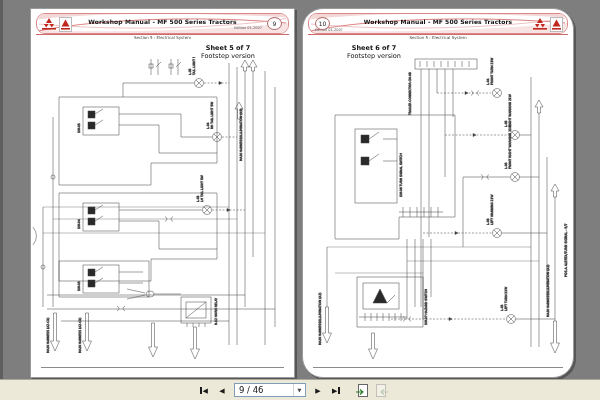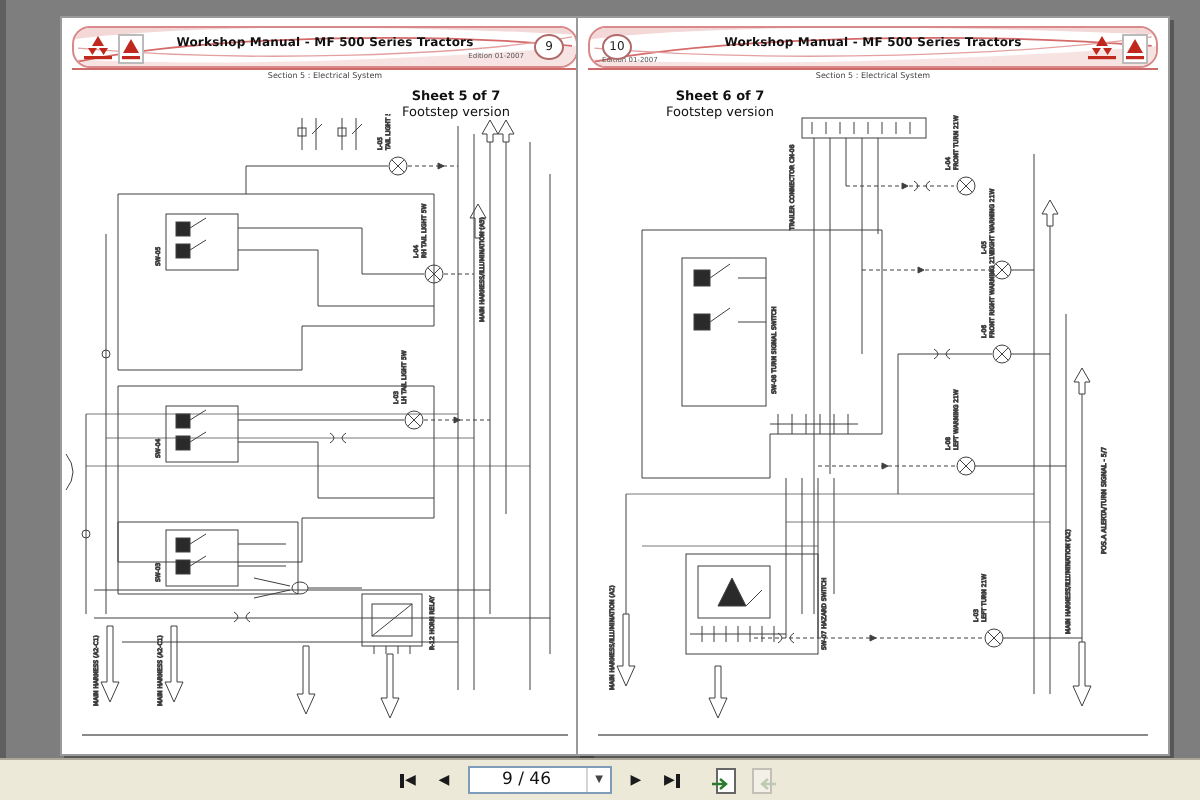--- a/index.html
+++ b/index.html
@@ -9,21 +9,21 @@
     font-family:"DejaVu Sans","Liberation Sans",sans-serif;
     -webkit-font-smoothing:antialiased;
   }
   .edge-strip{position:absolute;left:0;top:0;width:3px;height:380px;background:#5f5f5f;}
   .page{
     position:absolute;top:8px;height:370px;background:#fff;
     border:1px solid #9a9a9a;box-shadow:2px 2px 0 rgba(40,40,40,.45);
     box-sizing:border-box;
   }
   #page-left{left:30px;width:265px;}
-  #page-right{left:288px;width:297px;}
+  #page-right{left:302px;width:272px;border-radius:21px;}
 
   
   .banner{
     position:absolute;top:4px;left:5px;right:5px;height:19px;
     border:1px solid #d98989;border-radius:9px;background:#fff;overflow:hidden;
   }
   .banner svg{position:absolute;inset:0;width:100%;height:100%;}
   .banner-title{
     position:absolute;left:0;right:0;top:4px;text-align:center;
     font-size:6px;font-weight:bold;color:#111;letter-spacing:.1px;z-index:2;
@@ -66,21 +66,21 @@
     display:flex;align-items:center;justify-content:center;color:#1a1a1a;cursor:pointer;
   }
   .tb-btn .tri{font-size:7px;line-height:1;}
   .tb-btn .bar{width:1.5px;height:7px;background:#1a1a1a;display:inline-block;}
   .tb-btn .bar.left{margin-right:1px;}
   .tb-btn .bar.right{margin-left:1px;}
   .pagebox{
     width:72px;height:14px;background:#fff;border:1px solid #7f9db9;margin:0 3px;
     display:flex;align-items:center;box-sizing:border-box;
   }
-  .pagebox .val{flex:1;font-size:8.5px;color:#111;padding-left:16px;}
+  .pagebox .val{flex:1;font-size:8.5px;color:#111;padding-left:4px;}
   .pagebox .dd{
     width:11px;height:100%;display:flex;align-items:center;justify-content:center;
     font-size:5px;color:#444;border-left:1px solid #d5d5d5;cursor:pointer;
   }
   .view-btns{display:flex;margin-left:10px;gap:4px;}
   .view-btn{width:15px;height:15px;border:none;background:transparent;padding:0;cursor:pointer;}
   .view-btn.disabled{opacity:.4;}
 </style>
 </head>
 <body>

